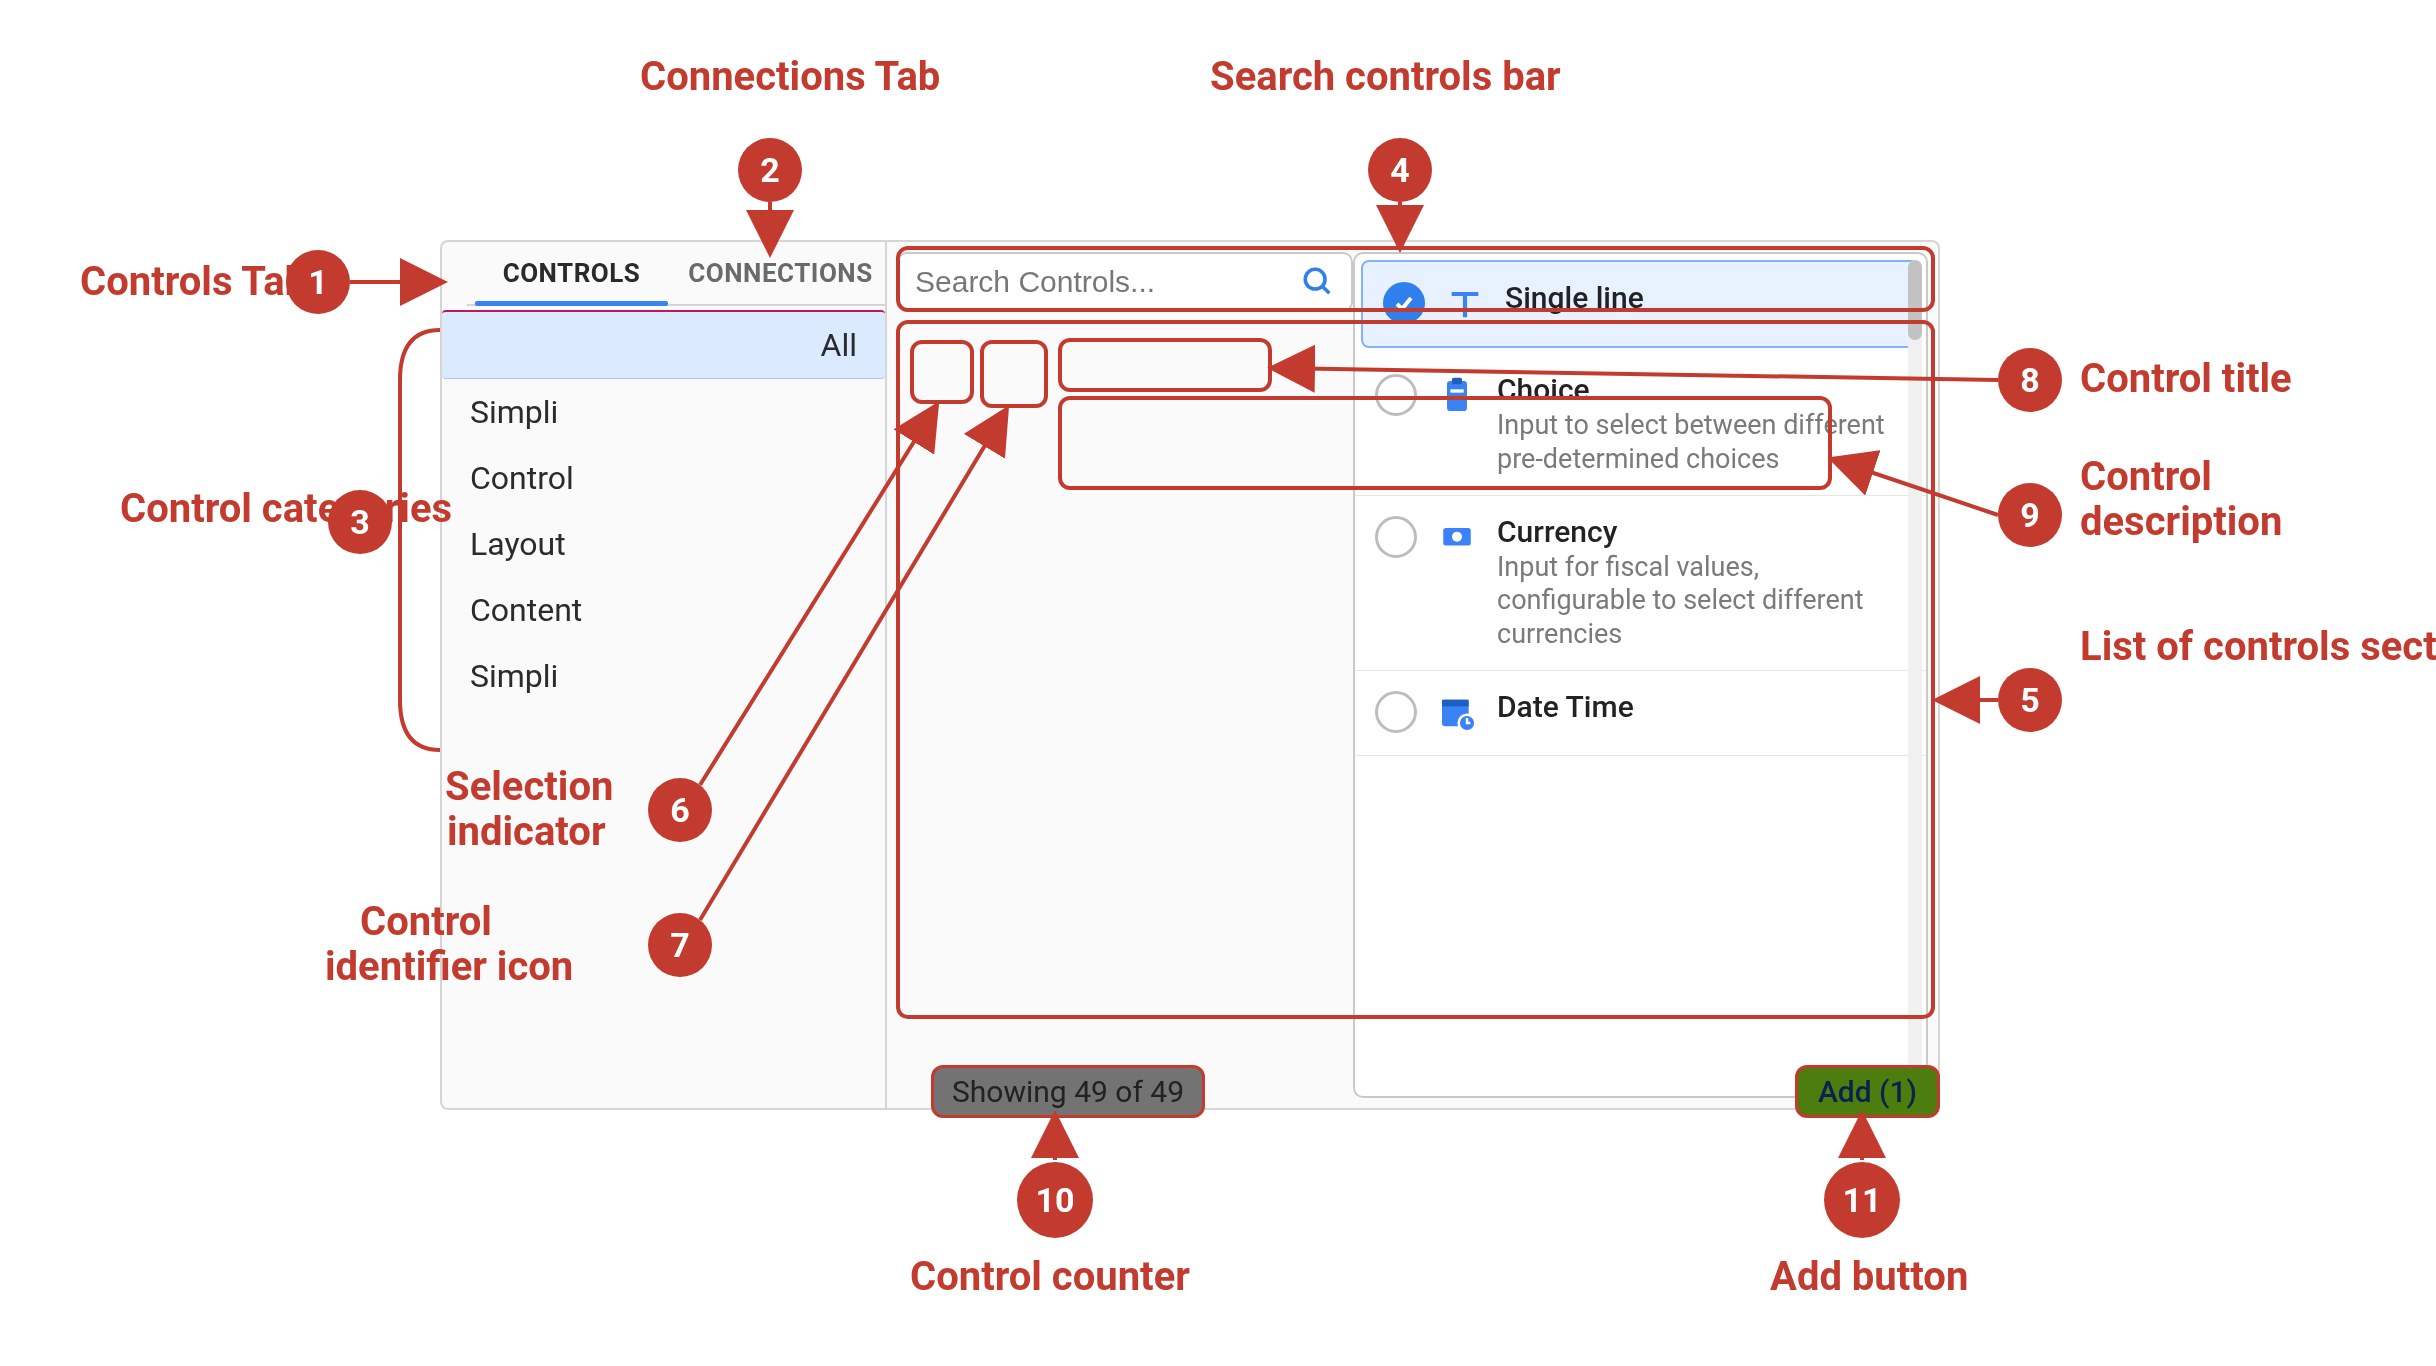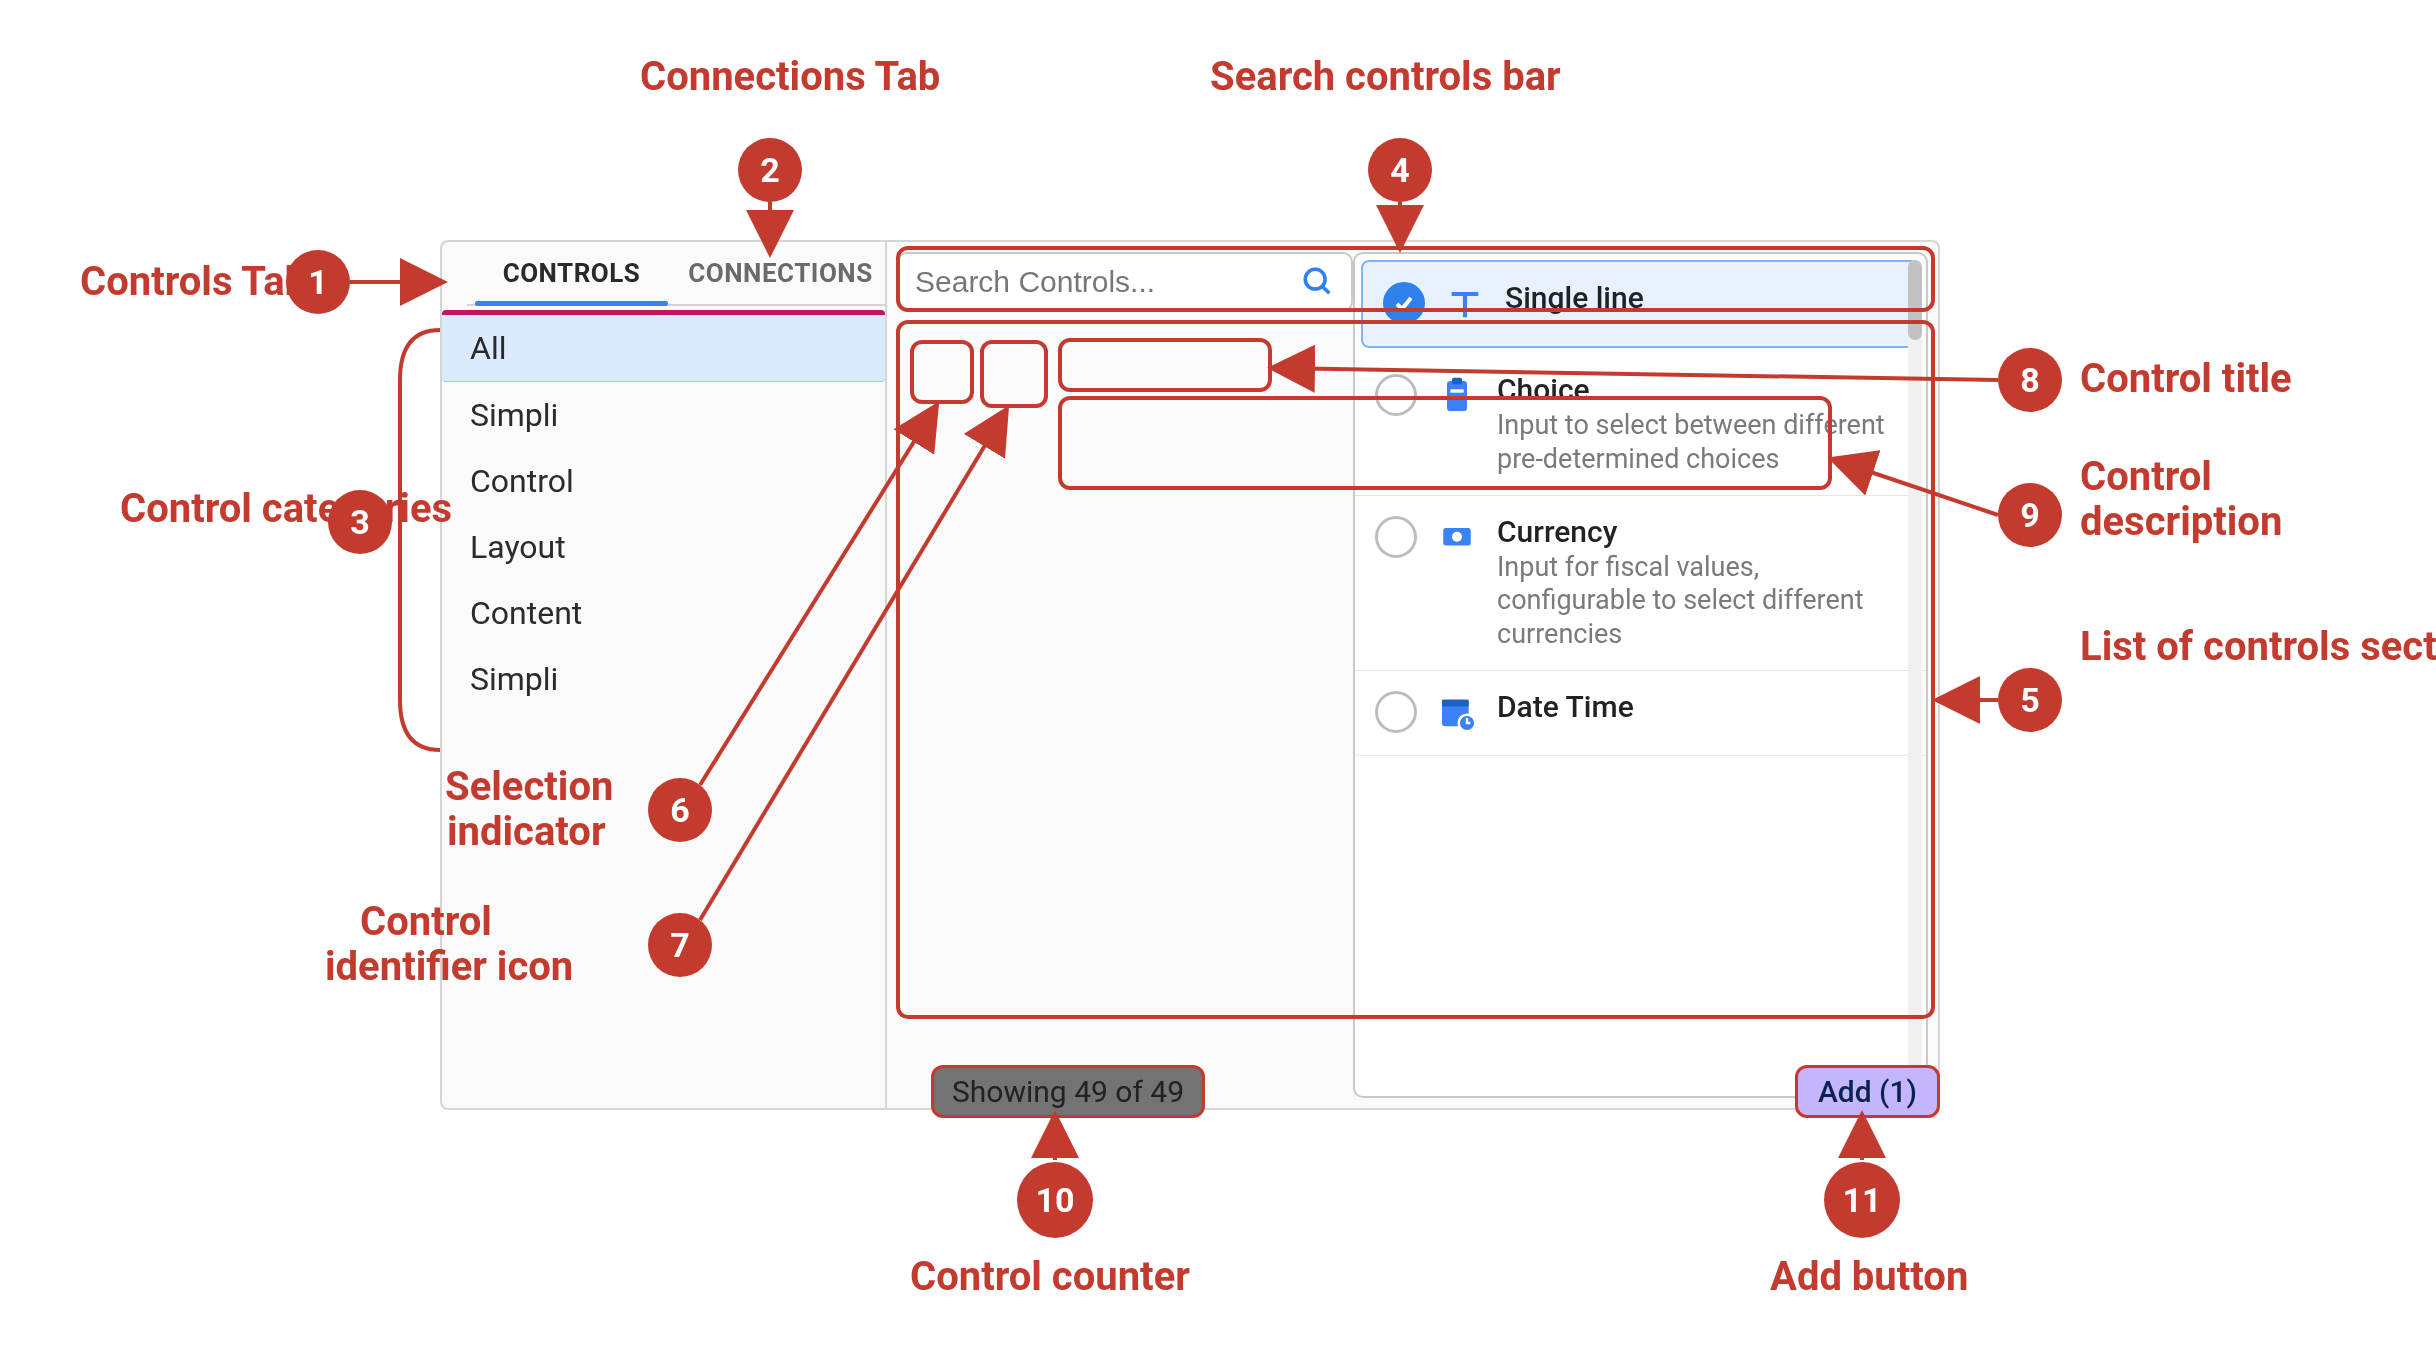--- a/index.html
+++ b/index.html
@@ -71,22 +71,23 @@
   }
   .cat {
     padding: 14px 28px;
     font-size: 32px;
     color: #2b2b2b;
     cursor: pointer;
     border-radius: 4px;
   }
   .cat.active {
     background: #dbeafe;
-    border-top: 5px solid #be185d;
+    border-top: 2px solid #be185d;
     border-bottom: 1px solid #9ec7ff;
+    text-align: right;
   }
 
   
   .main {
     flex: 1;
     display: flex;
     flex-direction: row;
     padding: 10px;
   }
   .search-row {
@@ -175,21 +176,21 @@
     font-size: 30px;
     color: #222;
     background: #737373;
     border: 3px solid #c33b2e;
     border-radius: 12px;
     padding: 6px 18px;
     margin-left: 31px;
   }
   .add-btn {
     font-size: 30px;
-    background: #c4b5fd;
+    background: #4d7c0f;
     color: #08234d;
     font-weight: 500;
     border: 3px solid #c33b2e;
     border-radius: 12px;
     padding: 6px 20px;
     cursor: pointer;
   }
 
   
   svg.annot {

